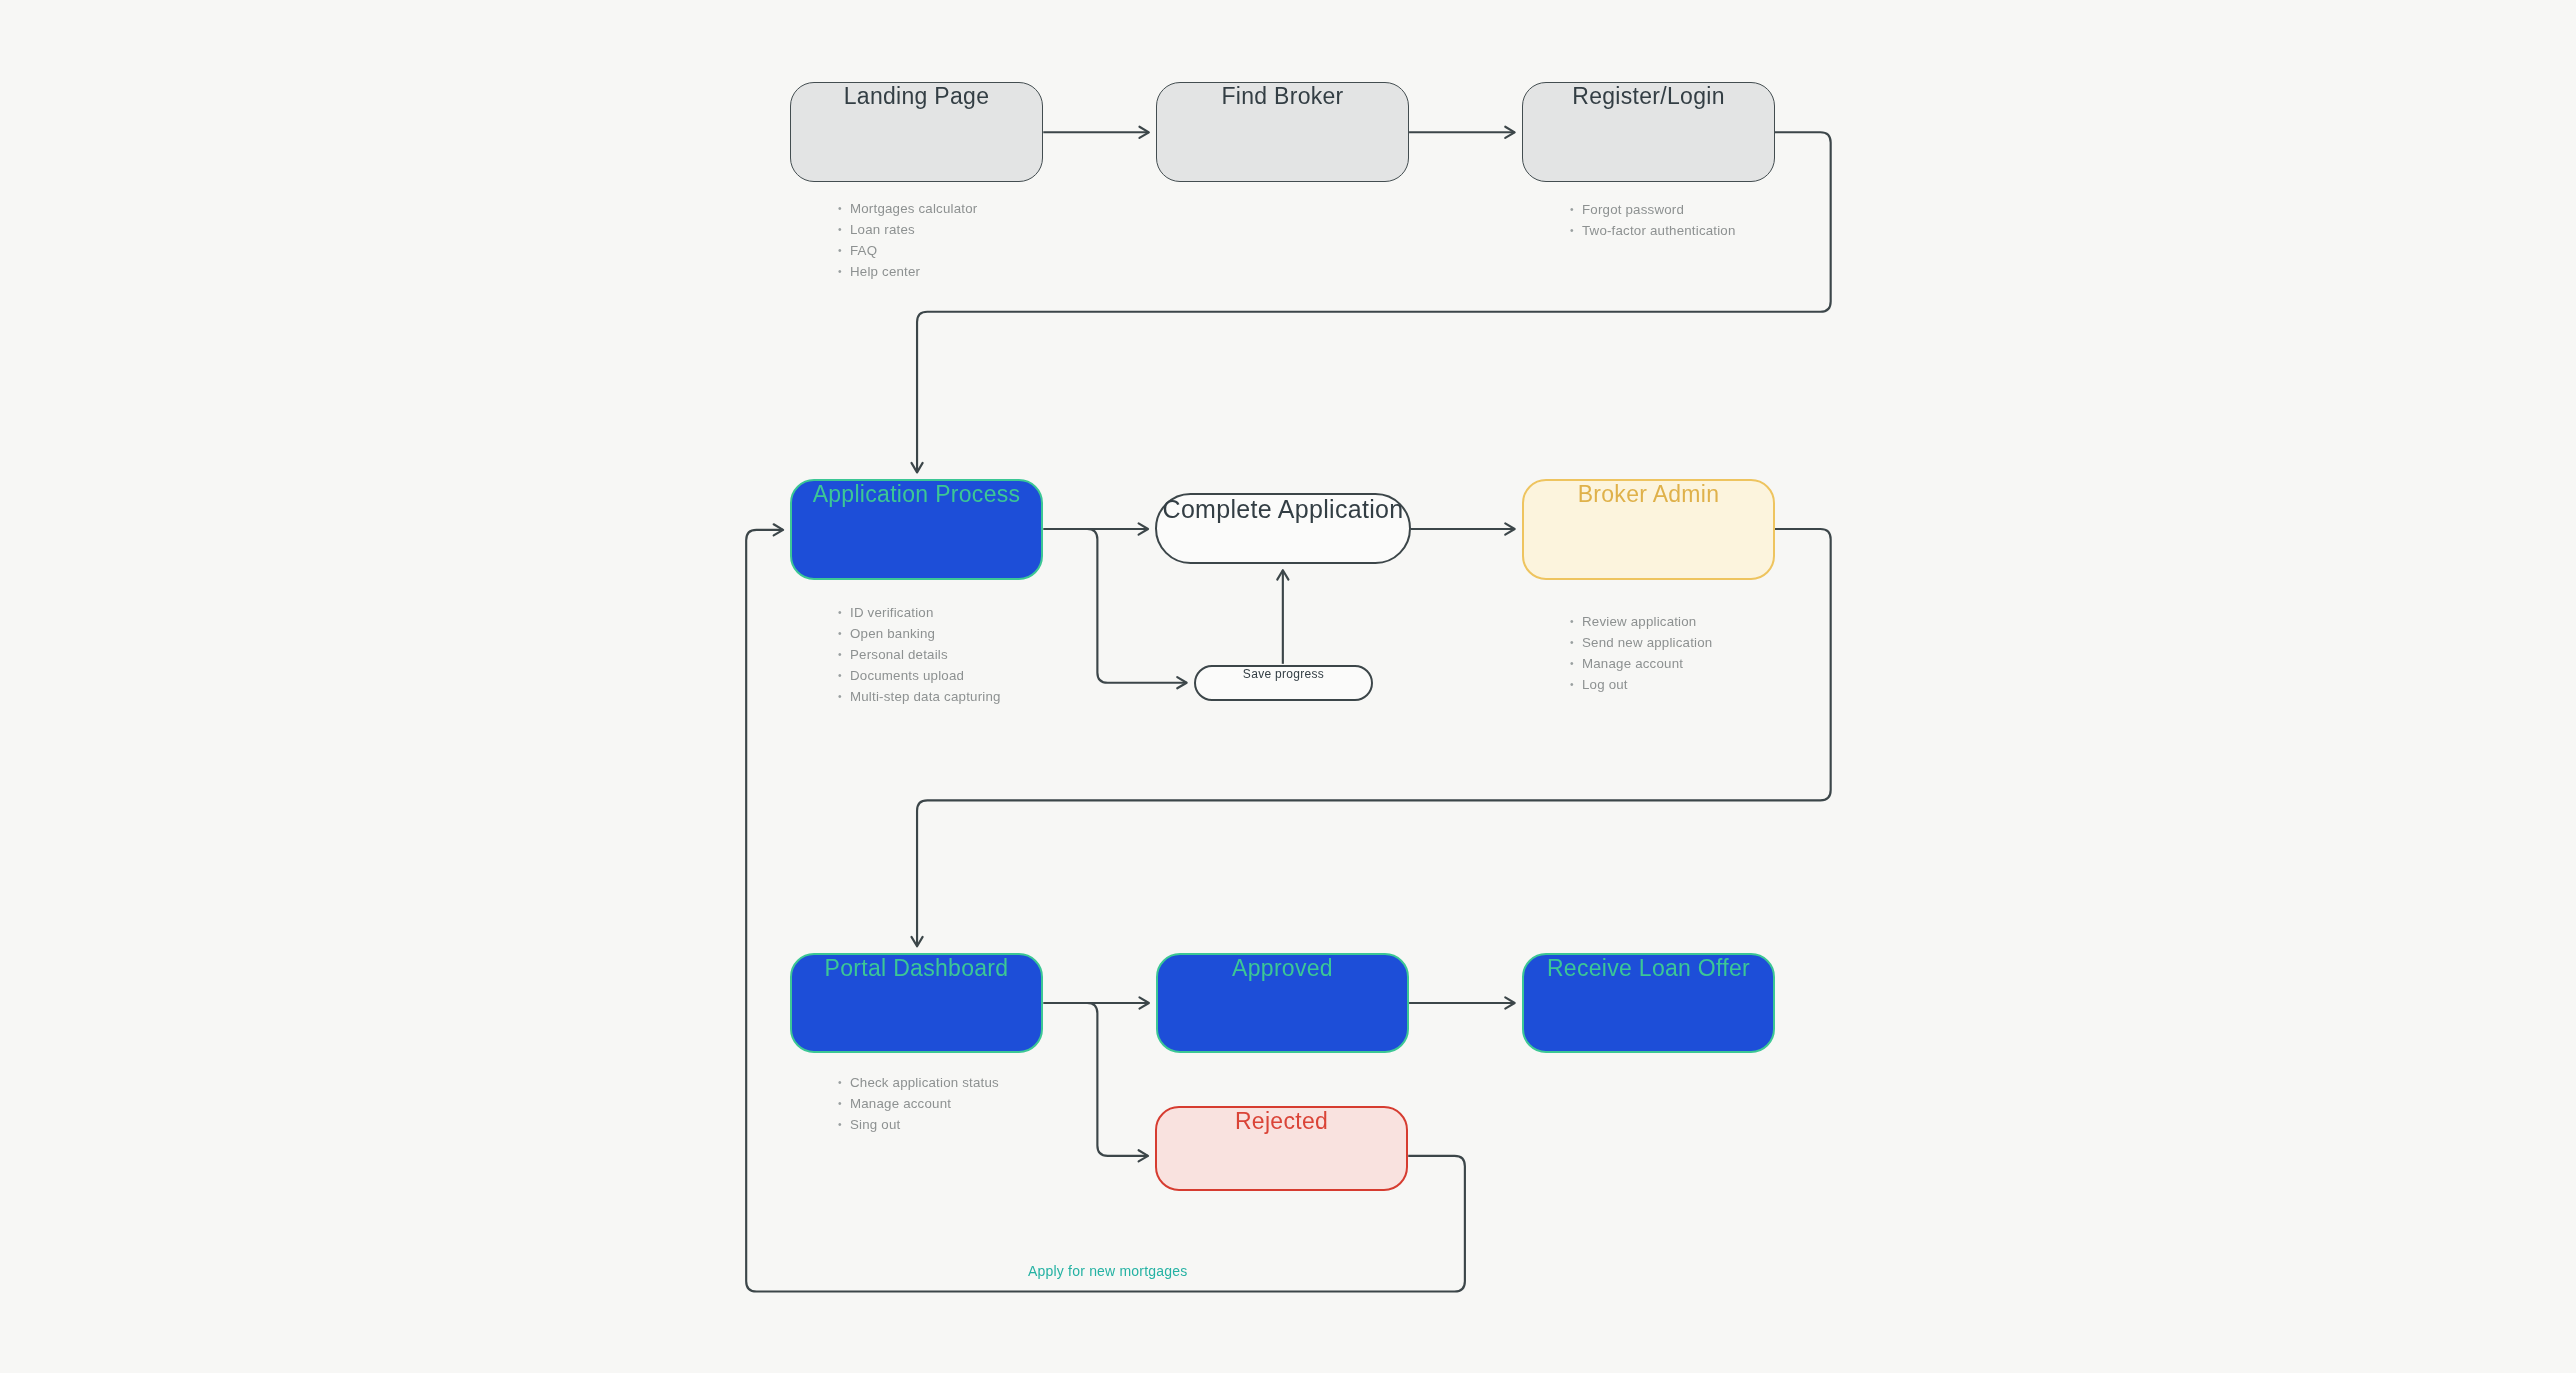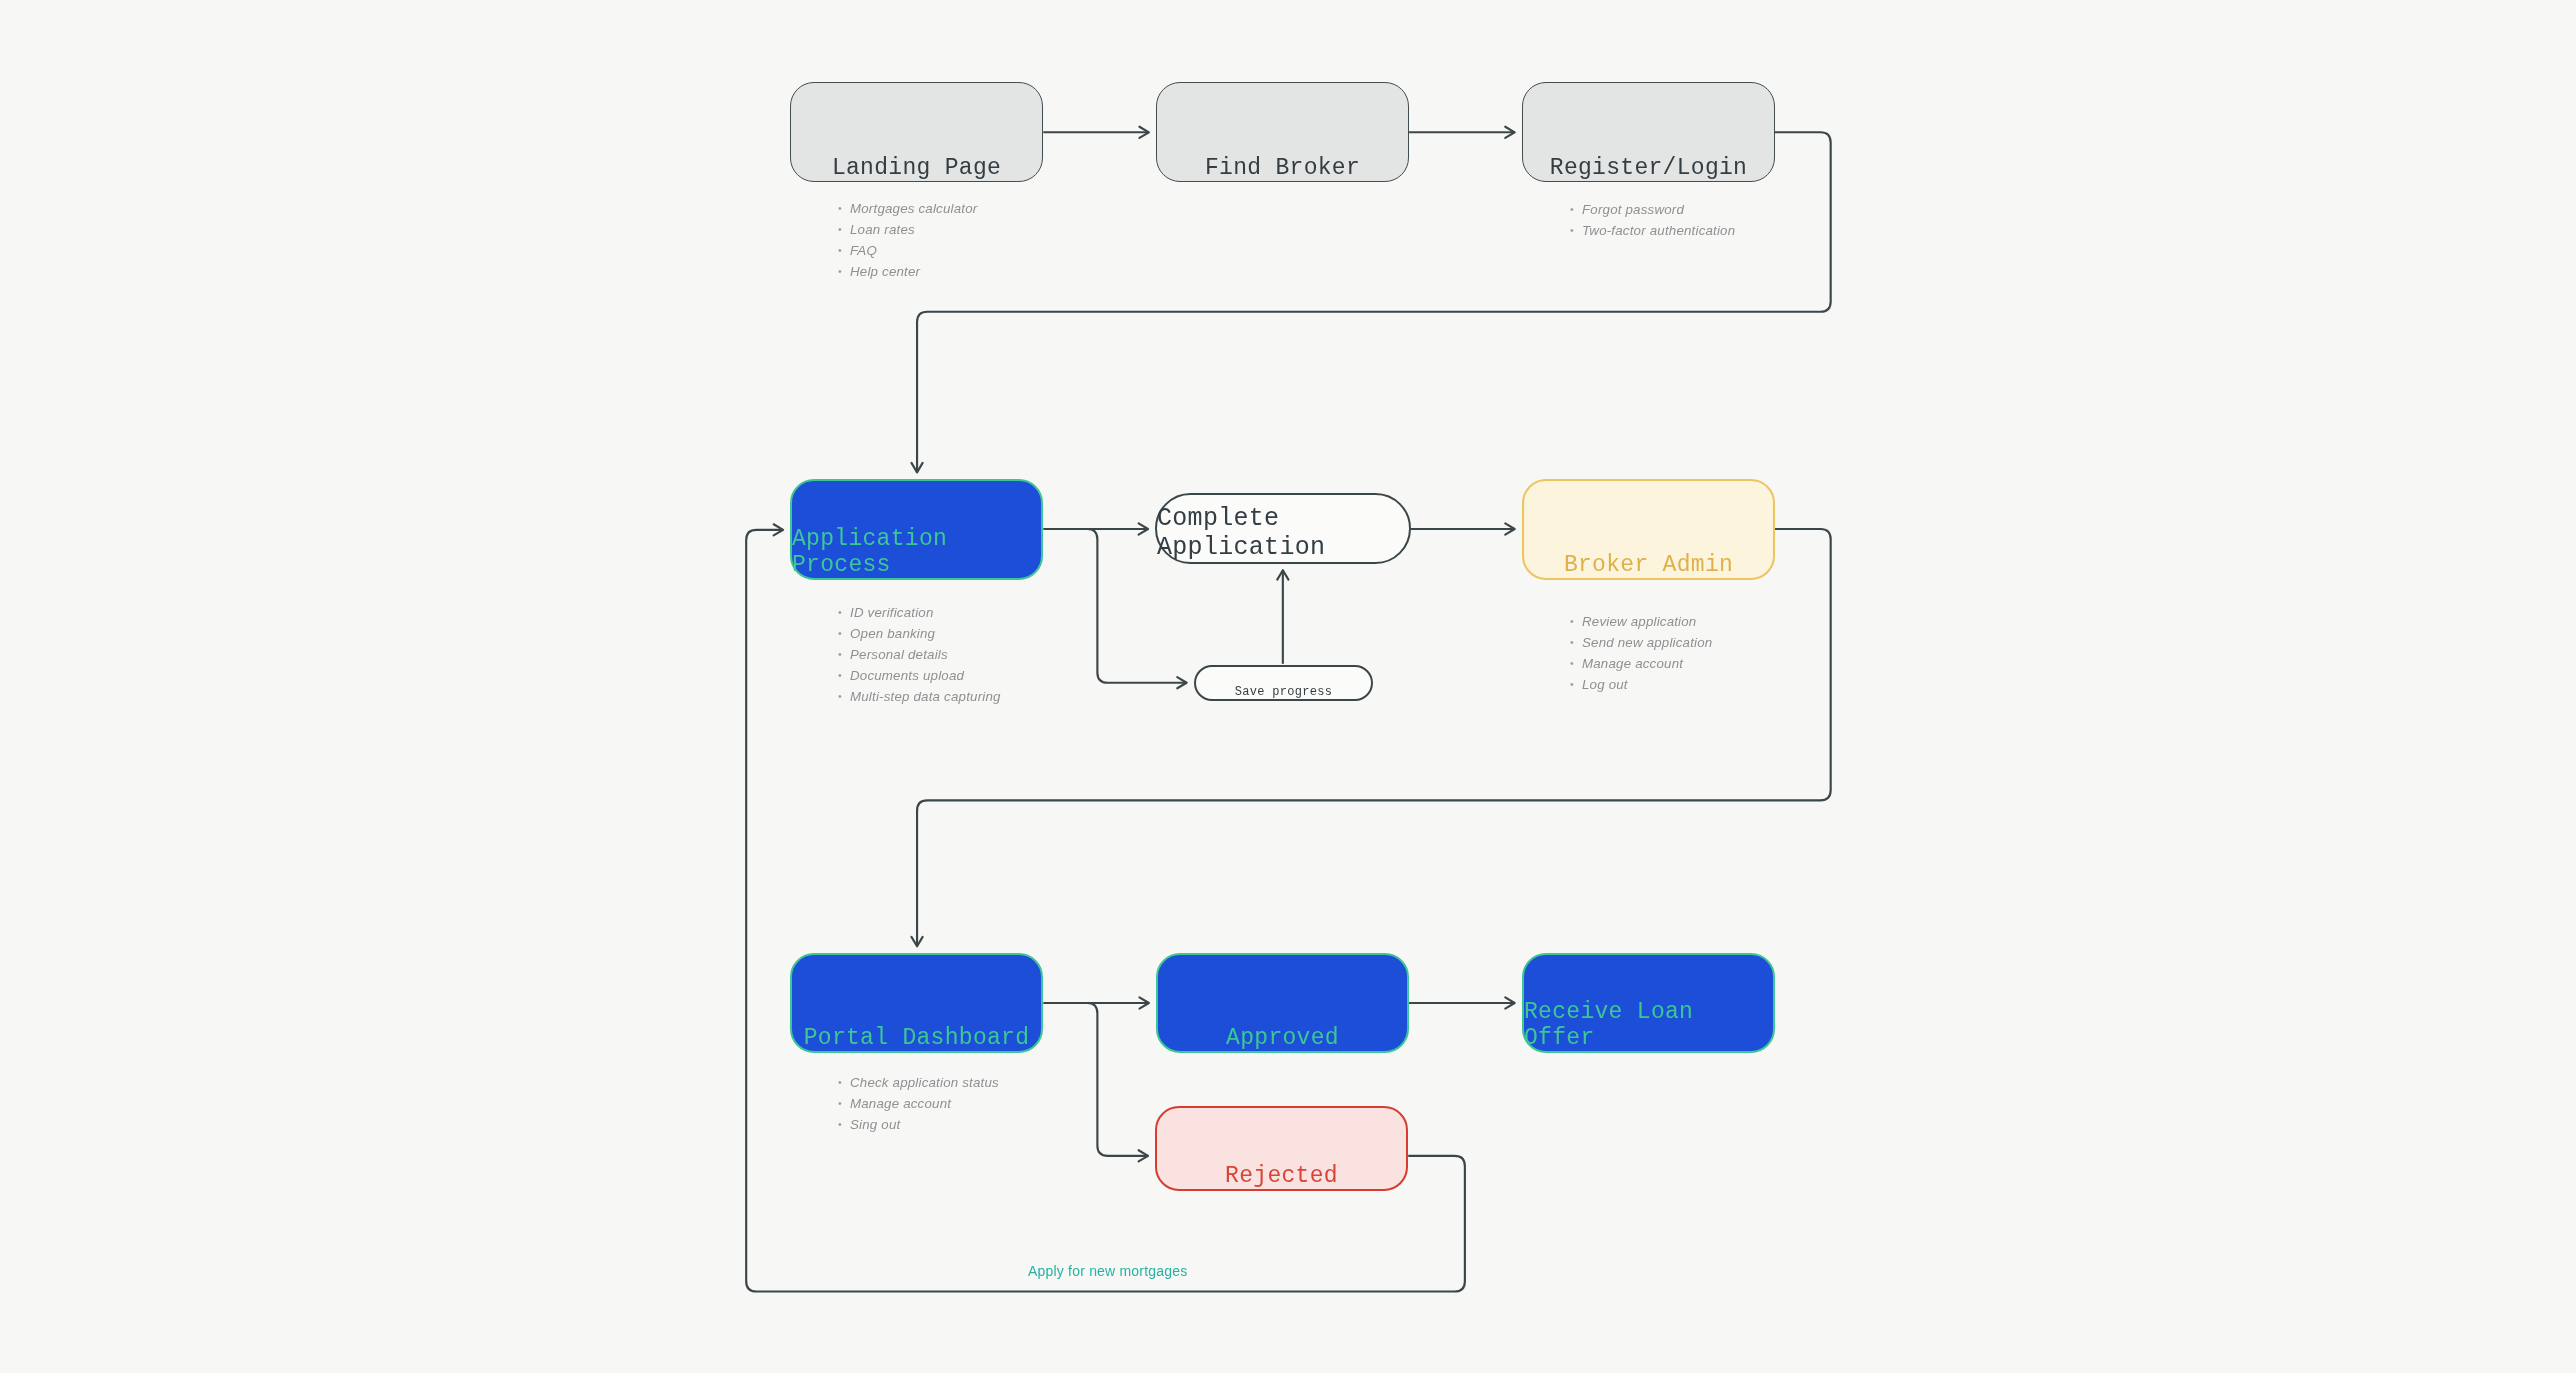--- a/index.html
+++ b/index.html
@@ -8,27 +8,26 @@
     background:#f7f7f5;
     font-family:"Liberation Sans","DejaVu Sans",sans-serif;
     position:relative;
     overflow:hidden;
   }
   #canvas{position:absolute;left:0;top:0;width:2576px;height:1374px;}
   #connectors{position:absolute;left:0;top:0;width:2576px;height:1374px;pointer-events:none;}
 
   .node{
     position:absolute;
-    display:flex;align-items:flex-end;justify-content:center;
+    display:flex;align-items:flex-start;justify-content:center;
     border-radius:24px;
     box-sizing:border-box;
     font-size:23px;
     letter-spacing:0.3px;
     cursor:default;
-    font-family:Liberation Mono, monospace;
   }
   .node.gray{
     background:#e3e4e4;
     border:1.7px solid #434d50;
     color:#333e44;
   }
   .node.teal{
     background:#1d4ed8;
     border:2.1px solid #3cc795;
     color:#3cc795;
@@ -55,21 +54,20 @@
     list-style:none;
     color:#8d9191;
     font-size:13.3px;
     line-height:21px;
     letter-spacing:0.2px;
   }
   ul.bullets li{
     position:relative;
     padding-left:12px;
     white-space:nowrap;
-    font-style:italic;
   }
   ul.bullets li::before{
     content:"\2022";
     position:absolute;
     left:0;top:0;
     font-size:10.3px;
     color:#9aa0a0;
   }
 
   .edge-label{

